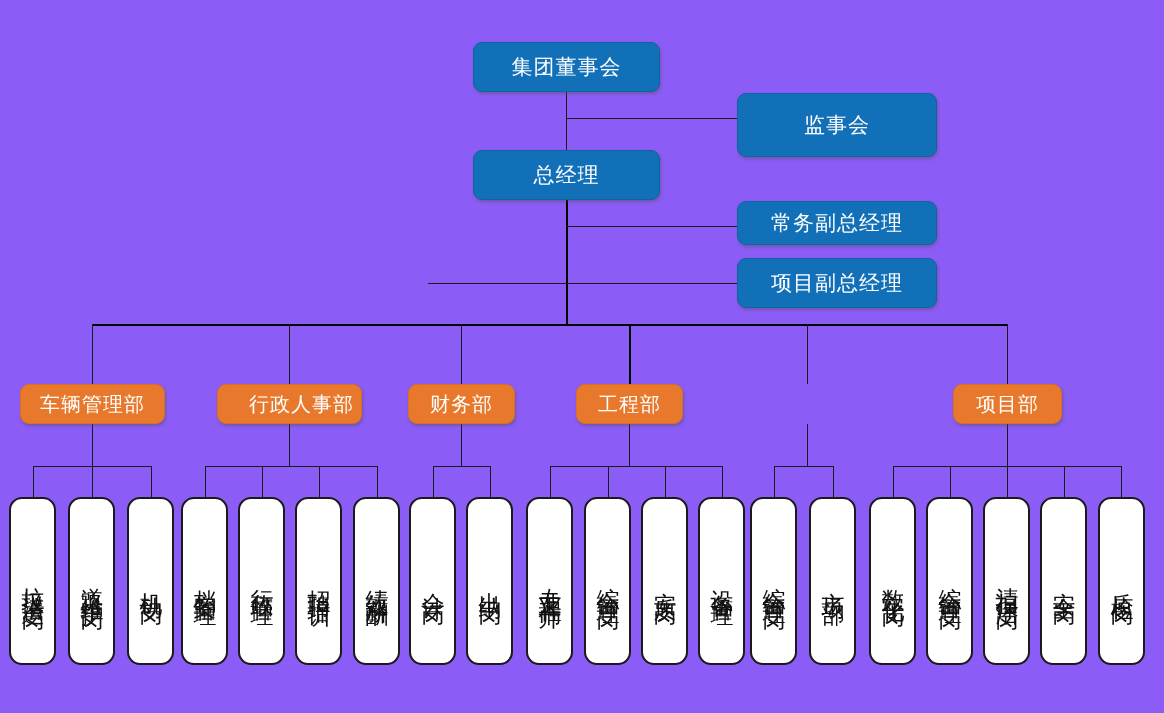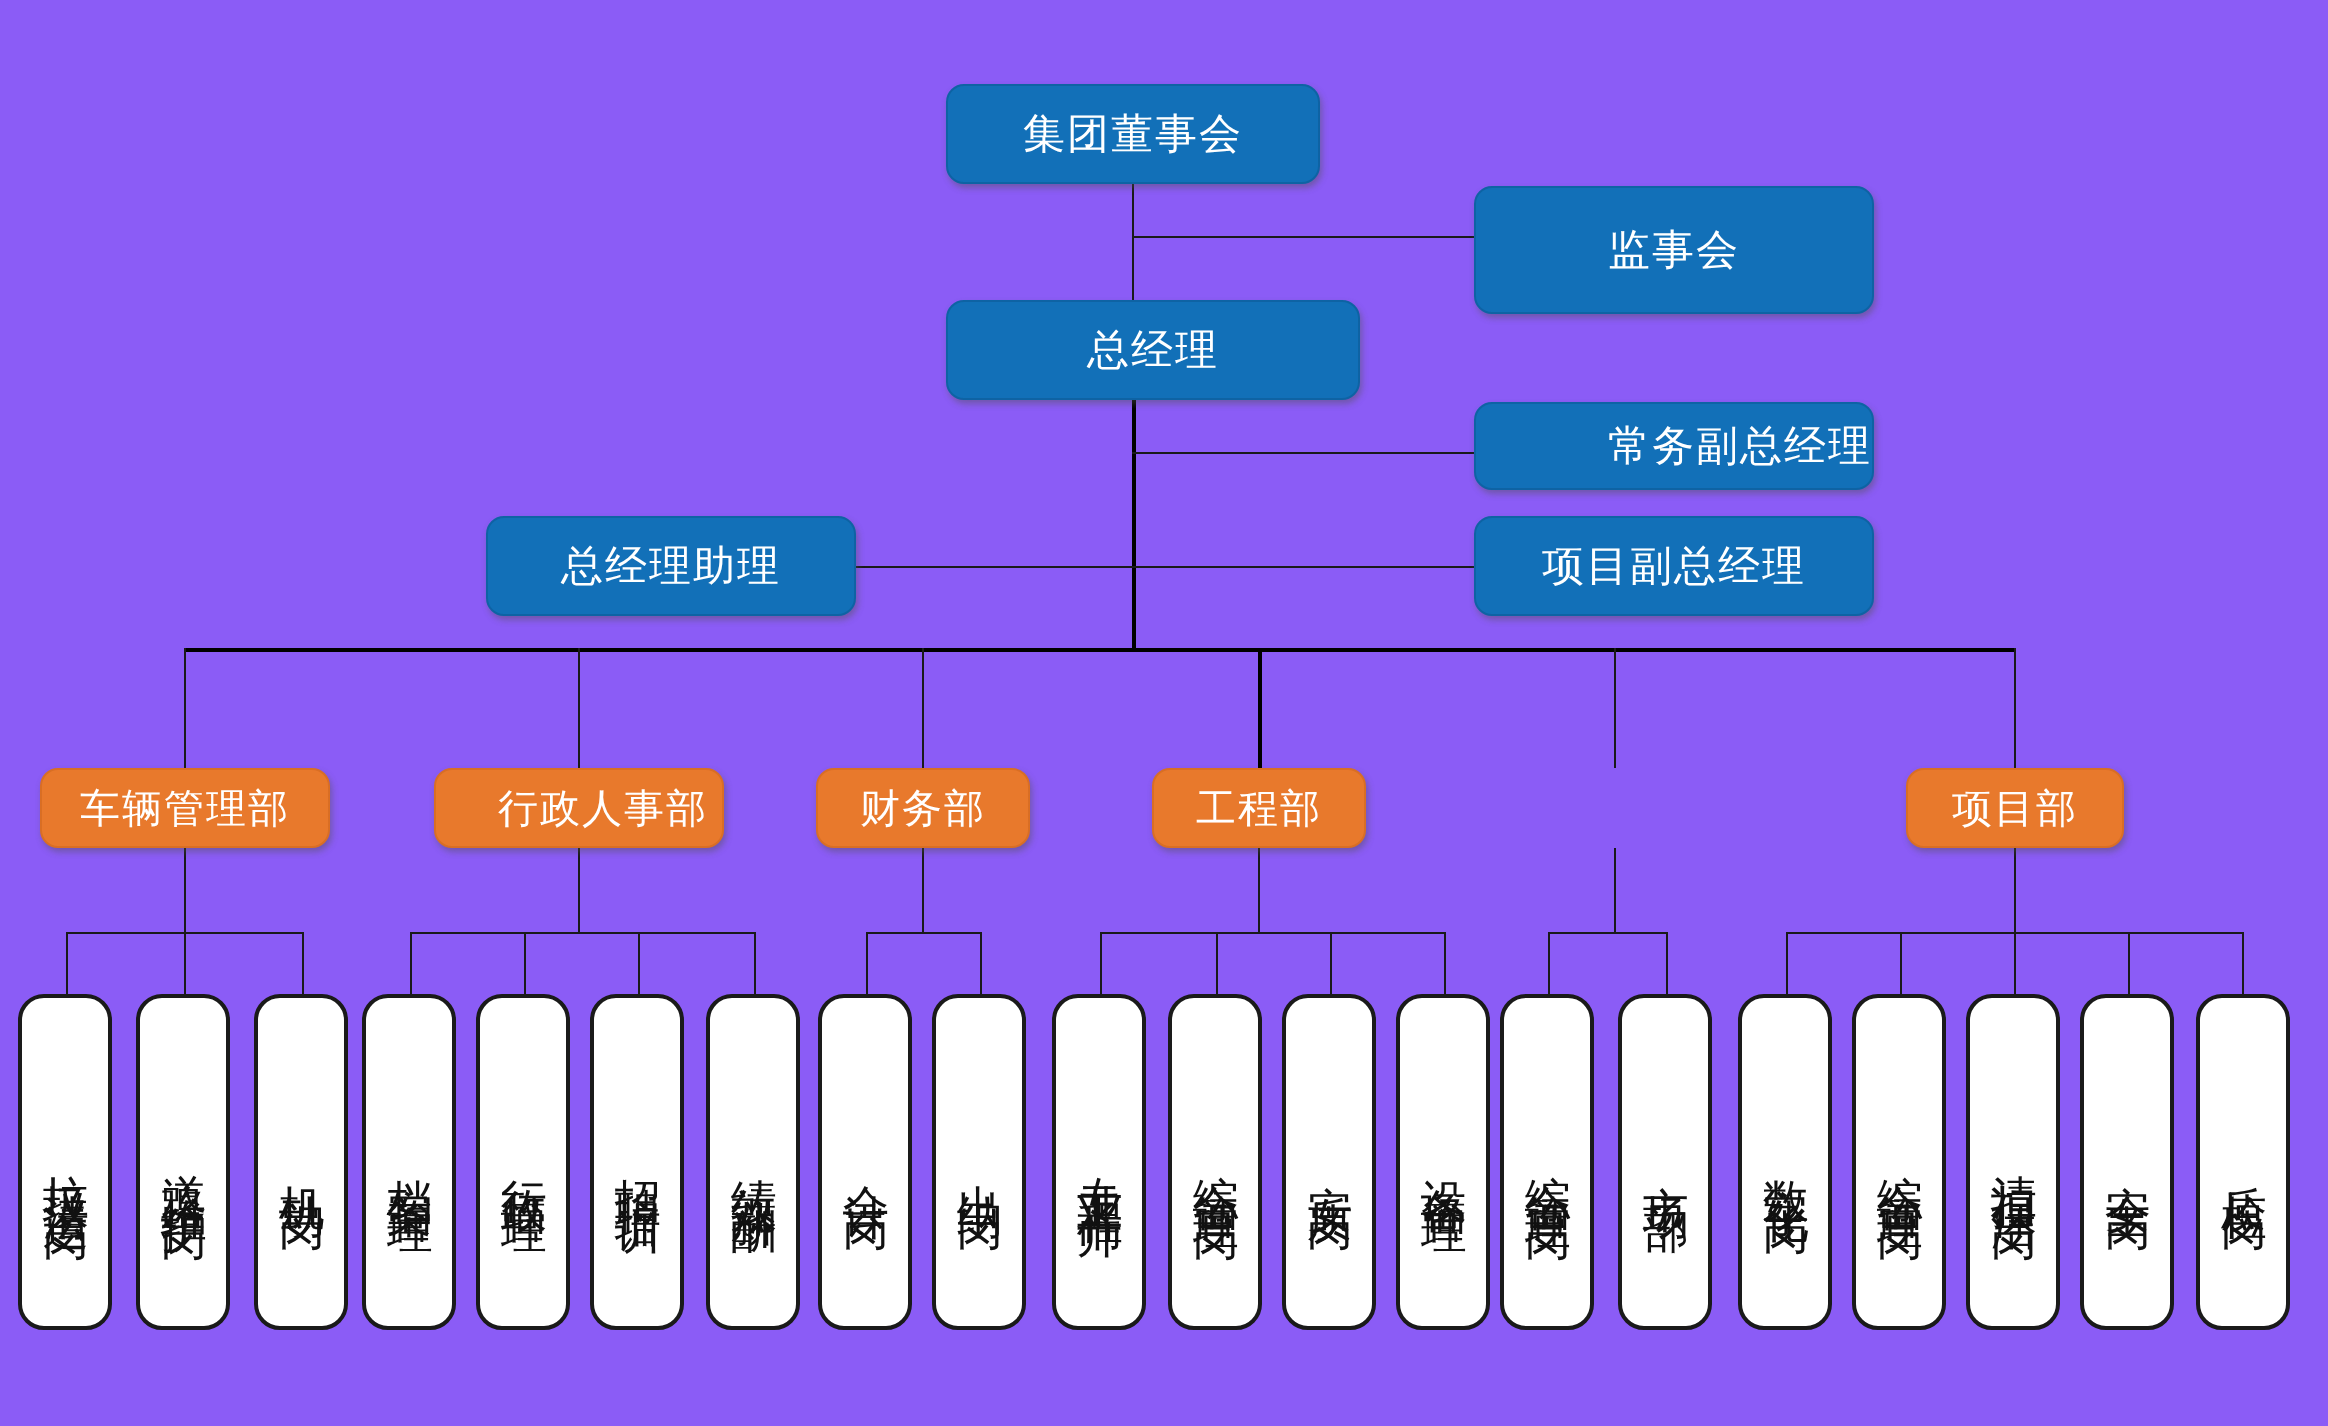--- a/index.html
+++ b/index.html
@@ -143,35 +143,32 @@
   <div class="ln v" style="left:1121px;top:466px;height:31px;"></div>
 
   <div class="node blue" style="left:473px;top:42px;width:187px;height:50px;">
     <span>集团董事会</span>
   </div>
 
   <div class="node blue" style="left:737px;top:93px;width:200px;height:64px;">
     <span>监事会</span>
   </div>
 
-  <div class="node blue" style="left:473px;top:150px;width:207px;height:50px;">
+  <div class="node blue" style="left:473px;top:150px;width:187px;height:50px;">
     <span>总经理</span>
   </div>
 
-  <div class="node blue" style="left:737px;top:201px;width:200px;height:44px;justify-content:flex-end;">
+  <div class="node blue" style="left:737px;top:201px;width:200px;height:44px;">
     <span>常务副总经理</span>
   </div>
 
   <div class="node blue" style="left:737px;top:258px;width:200px;height:50px;">
     <span>项目副总经理</span>
   </div>
 
-  <div class="node blue" style="left:243px;top:258px;width:185px;height:50px;">
-    <span>总经理助理</span>
-  </div>
 
   <div class="node orange" style="left:20px;top:384px;width:145px;height:40px;">
     <span>车辆管理部</span>
   </div>
 
   <div class="node orange" style="left:217px;top:384px;width:145px;height:40px;padding-left:24px;">
     <span>行政人事部</span>
   </div>
 
   <div class="node orange" style="left:408px;top:384px;width:107px;height:40px;">

